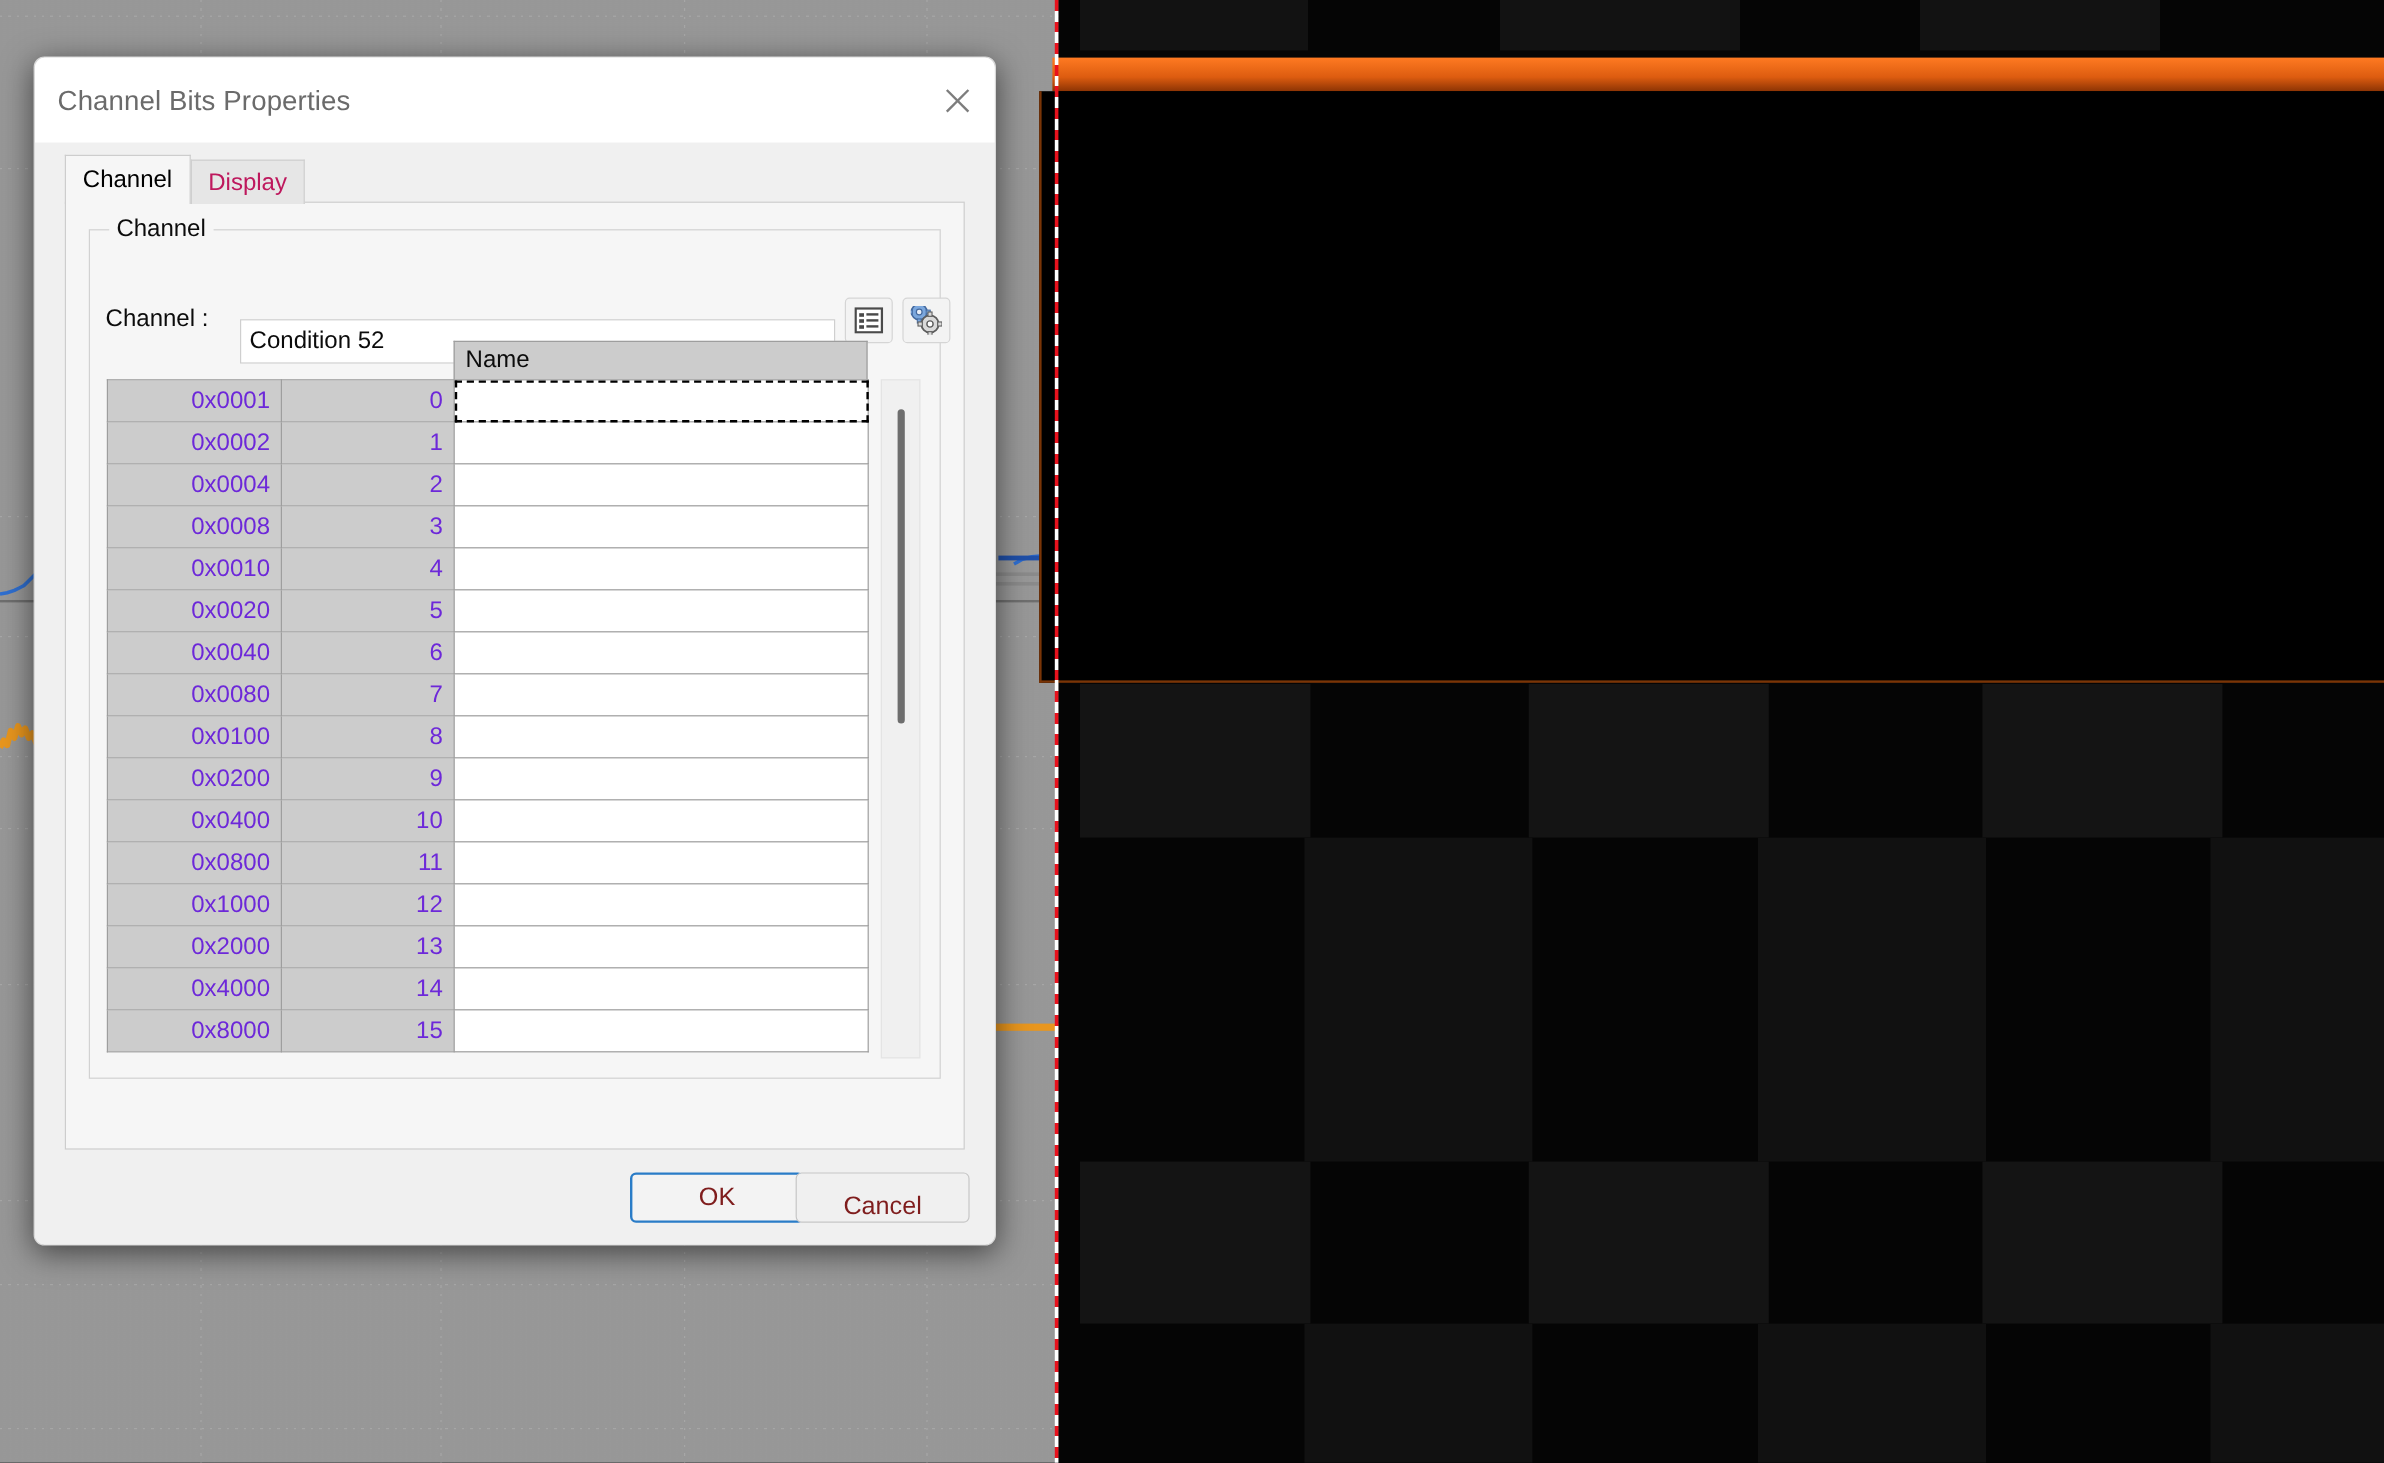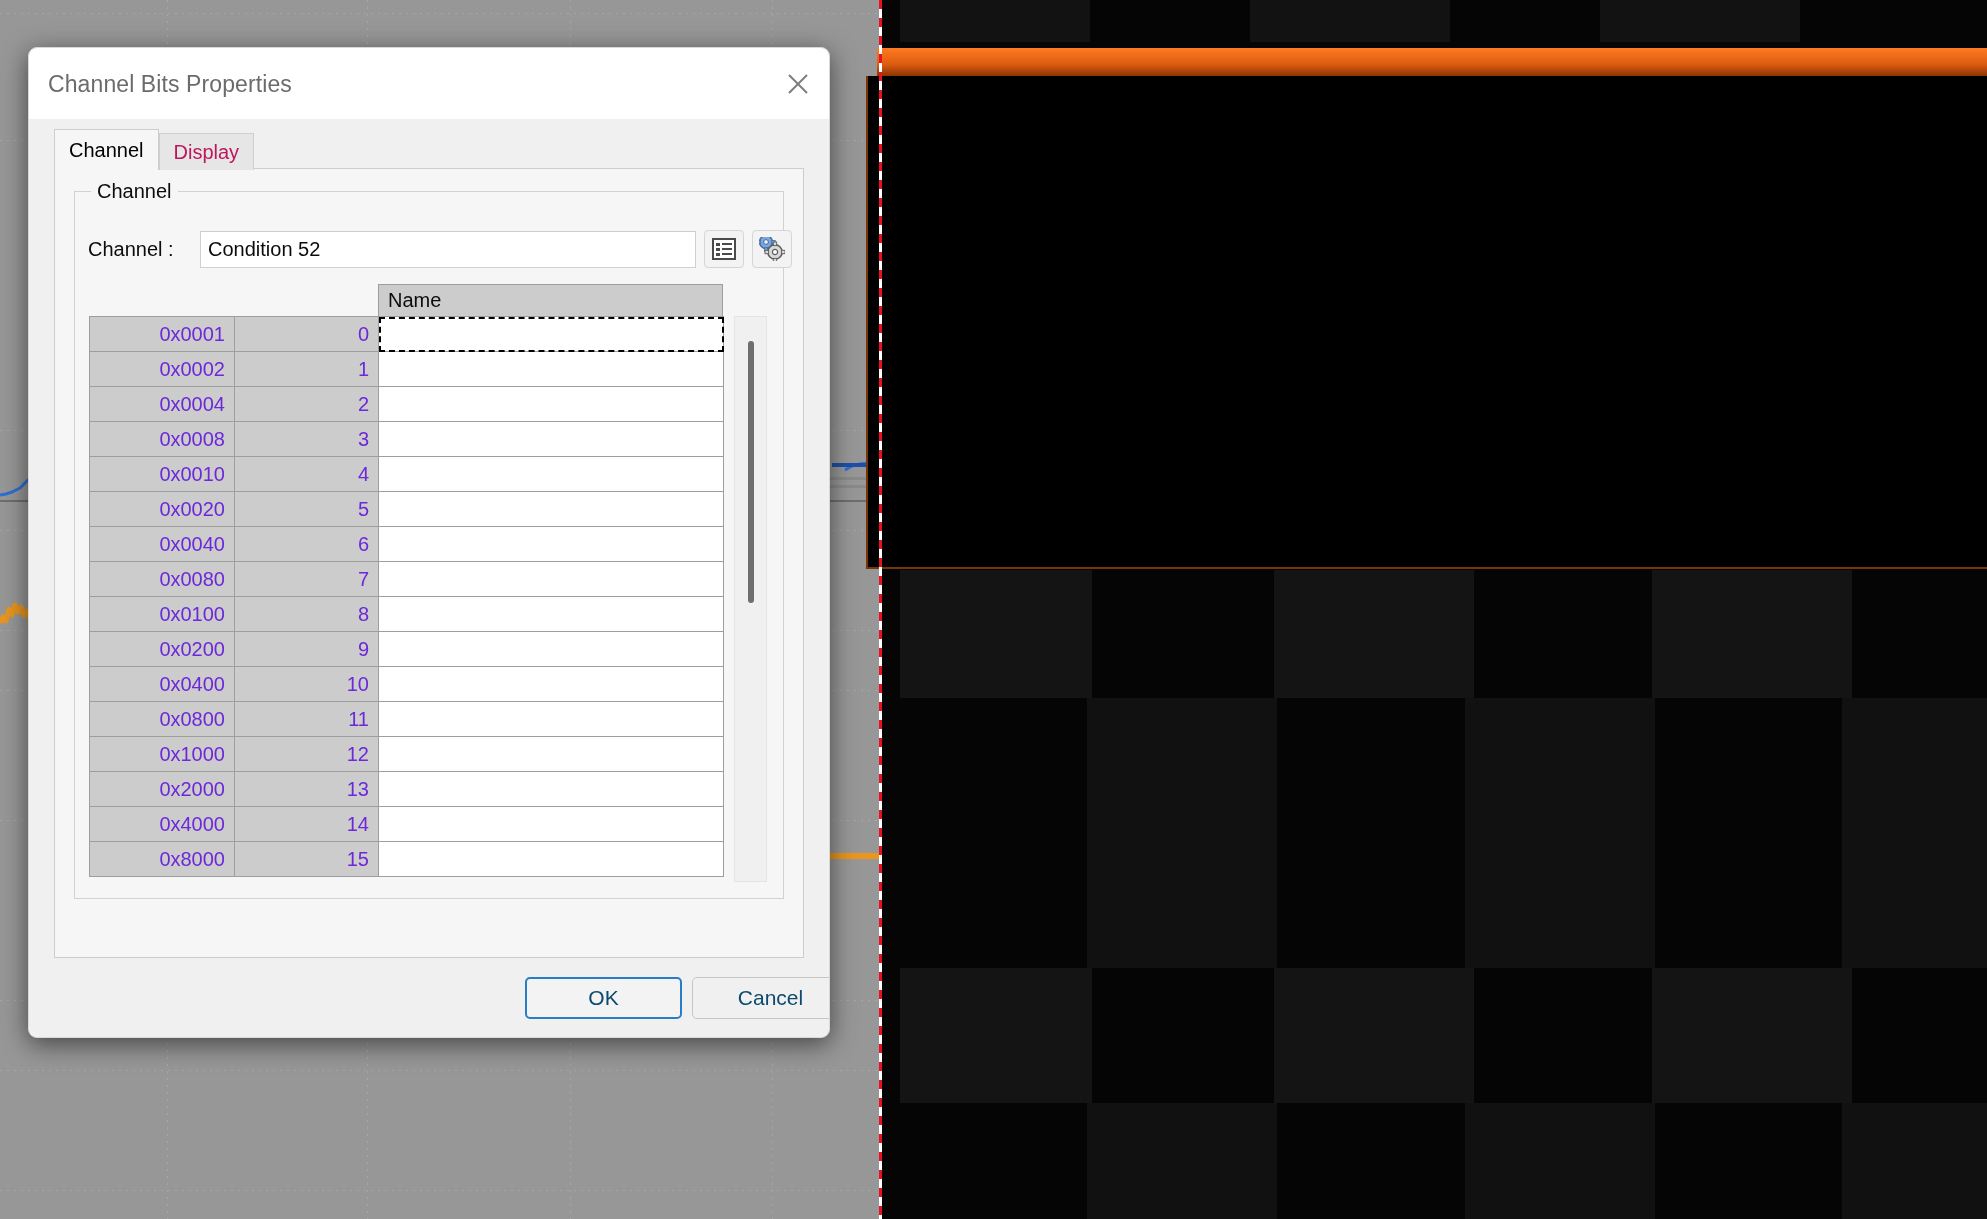--- a/index.html
+++ b/index.html
@@ -235,20 +235,21 @@
     width: 496px;
     height: 37px;
     box-sizing: border-box;
     border: 1px solid #cfcfcf;
     background: #ffffff;
     font-size: 20px;
     font-family: "Liberation Sans", sans-serif;
     color: #0b0b0b;
     padding: 0 7px;
     outline: none;
+    margin-top: 36px;
   }
   .icon-button {
     width: 40px;
     height: 38px;
     margin-left: 8px;
     border: 1px solid #d5d5d5;
     border-radius: 4px;
     background: #f3f3f3;
     display: flex;
     align-items: center;
@@ -345,43 +346,44 @@
   
   #dialog-footer {
     position: absolute;
     left: 0;
     right: 0;
     bottom: 0;
     height: 78px;
   }
   .dlg-button {
     position: absolute;
-    width: 157px;
+    width: 145px;
     height: 42px;
     border-radius: 5px;
     font-size: 21px;
     font-family: "Liberation Sans", sans-serif;
-    color: #0c4a6e;
+    color: #7f1d1d;
     background: #f0f0f0;
     border: 1px solid #c6c6c6;
     cursor: default;
     display: flex;
     align-items: center;
     justify-content: center;
     box-sizing: border-box;
   }
   #ok-button {
     left: 496px;
     top: 18px;
     border: 2px solid #2a7cc7;
     background: #f3f3f3;
   }
   #cancel-button {
-    left: 663px;
+    left: 634px;
     top: 18px;
+    align-items: flex-end;
   }
 </style>
 </head>
 <body>
 
 <div id="app-background">
 
   <div id="waveform-pane">
     <div class="vline" style="left:167px;"></div>
     <div class="vline" style="left:367px;"></div>

